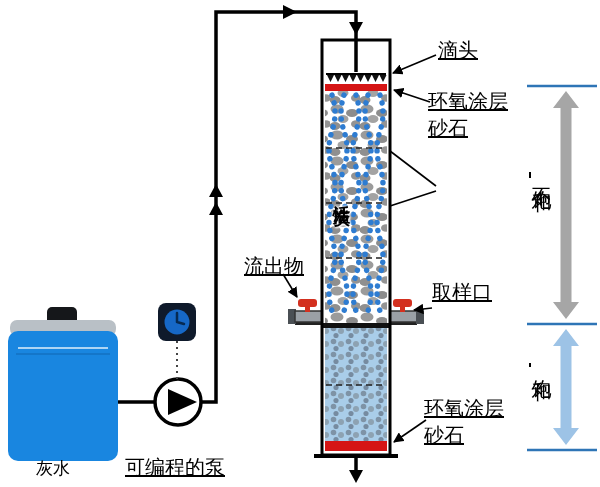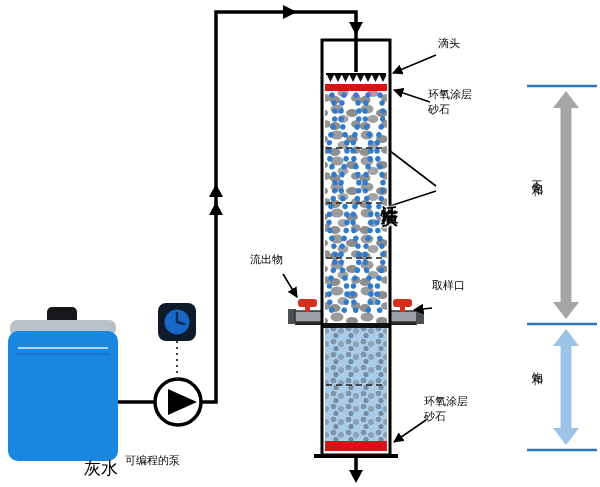--- a/index.html
+++ b/index.html
@@ -1,21 +1,21 @@
 <!DOCTYPE html>
 <html><head>
 <meta charset="utf-8">
 <style>
   html,body{margin:0;padding:0;background:#fff;}
   #stage{position:relative;width:600px;height:487px;background:#fff;overflow:hidden;
          font-family:"DejaVu Sans","Liberation Sans",sans-serif;}
   #stage svg{position:absolute;left:0;top:0;}
   .lbl{position:absolute;color:#000;white-space:nowrap;line-height:1.3;}
-  .lbl.small{font-size:11px;}
-  .lbl.med{font-size:17px;margin-left:48px;}
+  .lbl.small{font-size:20px;text-decoration:underline;}
+  .lbl.med{font-size:17px;}
   .vert{writing-mode:vertical-rl;text-orientation:upright;letter-spacing:2px;}
   .halo{font-weight:600;text-shadow:0 0 3px #fff,0 0 3px #fff,1px 1px 2px #fff;}
   .twoline div{line-height:1.35;}
 </style>
 </head>
 <body>
 
 <div id="stage">
   <svg width="600" height="487" viewBox="0 0 600 487">
     <defs>
@@ -135,21 +135,21 @@
       <line x1="527" y1="86" x2="597" y2="86"></line>
       <line x1="527" y1="324" x2="597" y2="324"></line>
       <line x1="527" y1="450" x2="597" y2="450"></line>
     </g>
     <polygon points="566,91 579,108 571.5,108 571.5,302 579,302 566,319 553,302 560.5,302 560.5,108 553,108" fill="#a6a6a6"></polygon>
     <polygon points="566,329 579,346 571.5,346 571.5,428 579,428 566,445 553,428 560.5,428 560.5,346 553,346" fill="#9dc3e6"></polygon>
   </svg>
 
   <div class="lbl med" style="left:36px;top:457px;">灰水</div>
   <div class="lbl small" style="left:125px;top:454px;">可编程的泵</div>
-  <div class="lbl small" style="left:250px;top:253px;text-align:center;">流出物</div>
+  <div class="lbl small" style="left:244px;top:253px;text-align:center;">流出物</div>
   <div class="lbl med vert halo" style="left:331px;top:191px;">活性炭</div>
 
   <div class="lbl small" style="left:438px;top:37px;">滴头</div>
   <div class="lbl small twoline" style="left:428px;top:88px;">
     <div>环氧涂层</div>
     <div>砂石</div>
   </div>
   <div class="lbl small" style="left:432px;top:279px;">取样口</div>
   <div class="lbl small twoline" style="left:424px;top:395px;">
     <div>环氧涂层</div>

